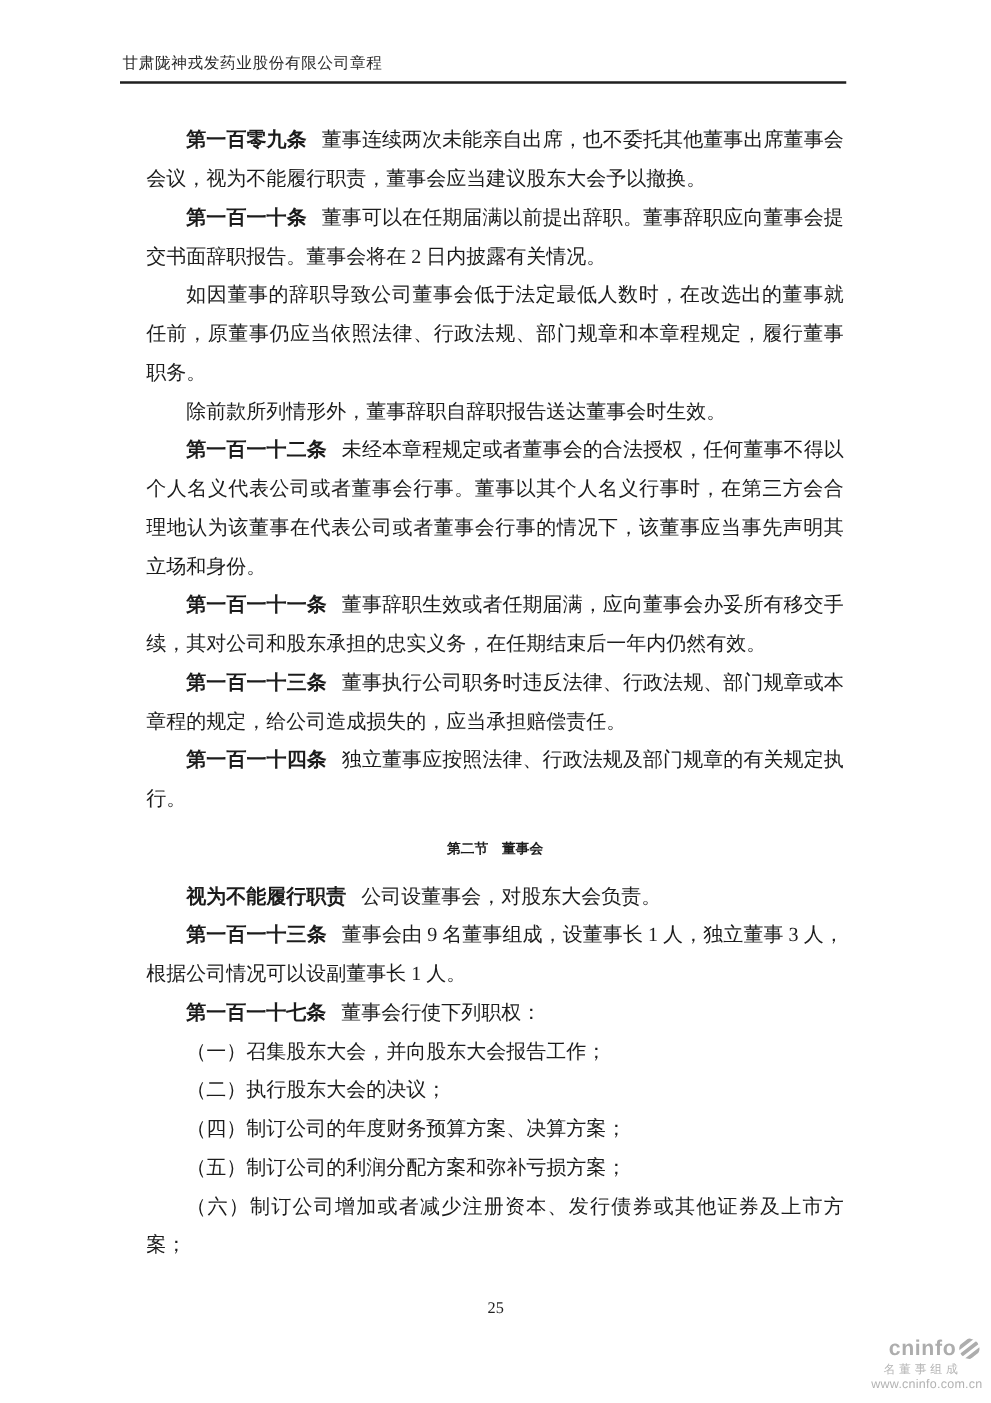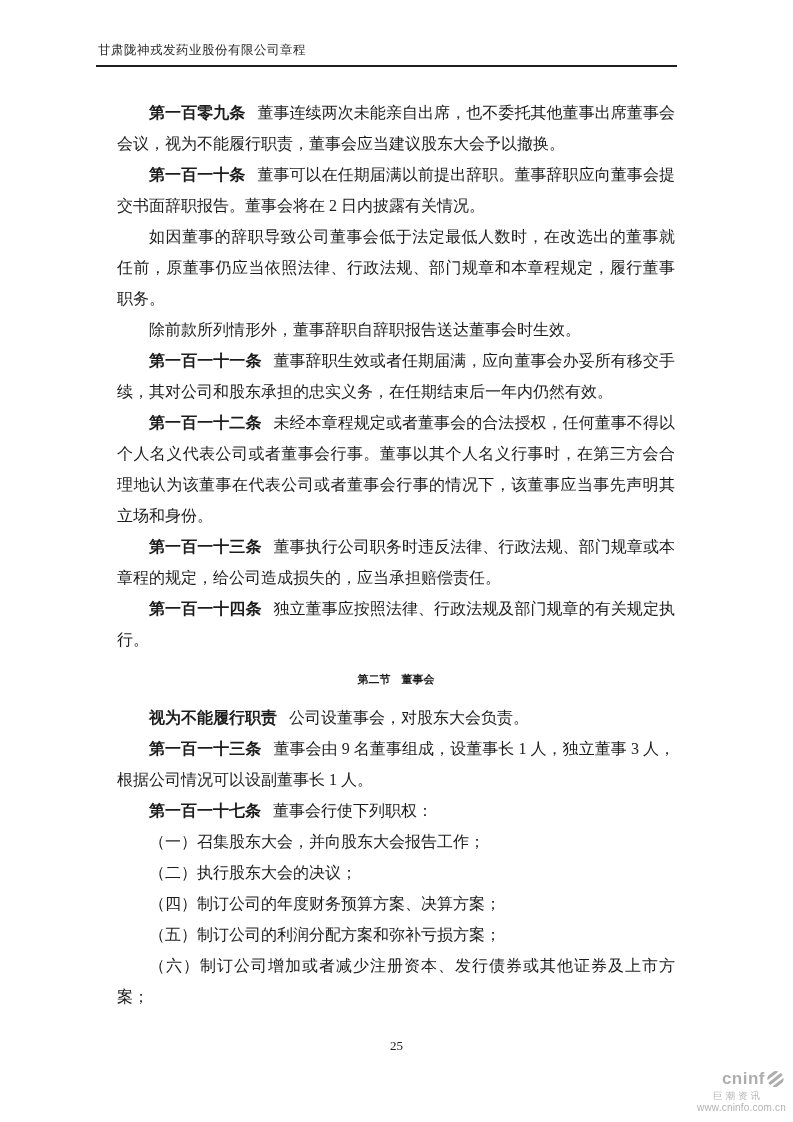--- a/index.html
+++ b/index.html
@@ -111,24 +111,24 @@
       <p class="para article">
     <b class="label">第一百一十条</b><span>董事可以在任期届满以前提出辞职。董事辞职应向董事会提交书面辞职报告。董事会将在 2 日内披露有关情况。</span>
   </p>
       <p class="para plain">
     <span>如因董事的辞职导致公司董事会低于法定最低人数时，在改选出的董事就任前，原董事仍应当依照法律、行政法规、部门规章和本章程规定，履行董事职务。</span>
   </p>
       <p class="para plain">
     <span>除前款所列情形外，董事辞职自辞职报告送达董事会时生效。</span>
   </p>
       <p class="para article">
-    <b class="label">第一百一十一条</b><span>董事辞职生效或者任期届满，应向董事会办妥所有移交手续，其对公司和股东承担的忠实义务，在任期结束后一年内仍然有效。</span>
+    <b class="label">第一百一十二条</b><span>未经本章程规定或者董事会的合法授权，任何董事不得以个人名义代表公司或者董事会行事。董事以其个人名义行事时，在第三方会合理地认为该董事在代表公司或者董事会行事的情况下，该董事应当事先声明其立场和身份。</span>
   </p>
       <p class="para article">
-    <b class="label">第一百一十二条</b><span>未经本章程规定或者董事会的合法授权，任何董事不得以个人名义代表公司或者董事会行事。董事以其个人名义行事时，在第三方会合理地认为该董事在代表公司或者董事会行事的情况下，该董事应当事先声明其立场和身份。</span>
+    <b class="label">第一百一十一条</b><span>董事辞职生效或者任期届满，应向董事会办妥所有移交手续，其对公司和股东承担的忠实义务，在任期结束后一年内仍然有效。</span>
   </p>
       <p class="para article">
     <b class="label">第一百一十三条</b><span>董事执行公司职务时违反法律、行政法规、部门规章或本章程的规定，给公司造成损失的，应当承担赔偿责任。</span>
   </p>
       <p class="para article">
     <b class="label">第一百一十四条</b><span>独立董事应按照法律、行政法规及部门规章的有关规定执行。</span>
   </p>
       <p class="para heading">
     <span>第二节　董事会</span>
   </p>
@@ -155,33 +155,33 @@
   </p>
       <p class="para list">
     <span>（六）制订公司增加或者减少注册资本、发行债券或其他证券及上市方案；</span>
   </p>
     </main>
 
   <div class="page-number">25</div>
 
   <div class="cn-logo">
     <div class="cn-brand">
-      <span>cninf</span>
+      <span>cninfo</span>
       <span>
         <svg width="19" height="18" viewBox="0 0 20 20" aria-hidden="true">
           <defs>
             <clipPath id="swirl-clip">
                 <circle cx="10" cy="10" r="9"></circle>
               </clipPath>
           </defs>
           <g clip-path="url(#swirl-clip)" fill="#adadad" transform="rotate(-38 10 10)">
             <rect x="-3" y="2.2" width="26" height="3.4" rx="1.7"></rect>
             <rect x="-3" y="8.3" width="26" height="3.4" rx="1.7"></rect>
             <rect x="-3" y="14.4" width="26" height="3.4" rx="1.7"></rect>
           </g>
         </svg>
       </span>
     </div>
-    <div class="cn-sub">巨潮资讯</div>
+    <div class="cn-sub">名董事组成</div>
     <div class="cn-url">www.cninfo.com.cn</div>
   </div>
 
 </div>
 
 </body></html>

